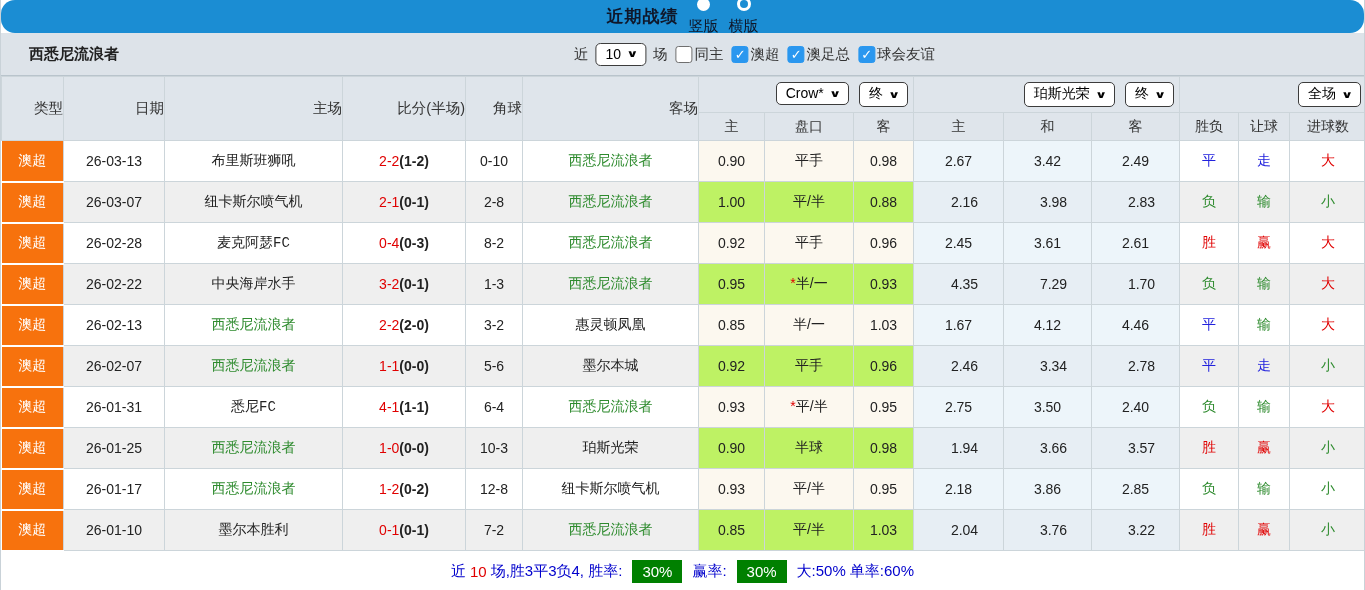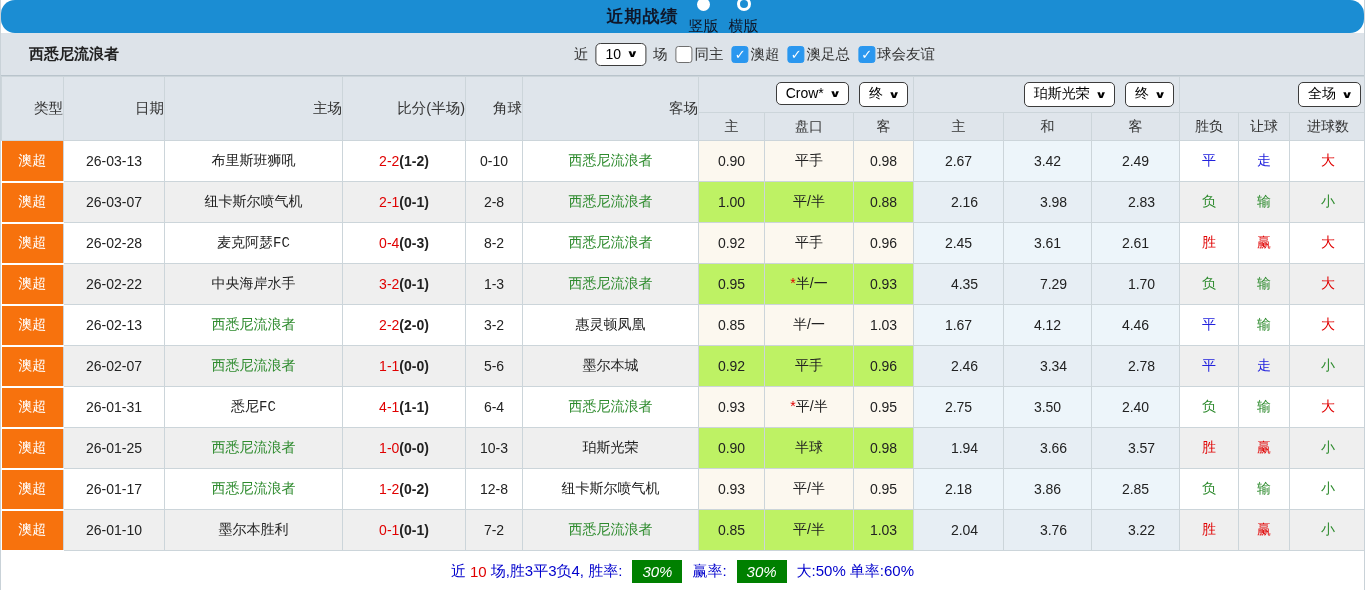--- a/index.html
+++ b/index.html
@@ -66,21 +66,21 @@
   .c-blue{ color:#2222dd; } .c-black{ color:#222;font-family:Liberation Mono, monospace; }
   .team-link{ cursor:pointer; }
   .half{ color:#222;font-weight:bold; }
   
   .summary-bar{
     height:40px; display:flex; align-items:center; justify-content:center;
     gap:4px; font-size:15px; background:#fff;
   }
   .summary-bar .s-blue{ color:#0000cc; }
   .summary-bar .s-red{ color:#e00000; }
-  .badge{ background:#008000; color:#fff; padding:3px 10px; margin:0 6px;font-style:italic; }
+  .badge{ background:#008000; color:#fff; padding:3px 10px; margin:0 6px; }
 </style>
 </head>
 <body>
 
 <div class="title-bar">
   <span class="title">近期战绩</span>
   <span class="radio-wrap">
     <span class="radio sel"></span>
     <span>竖版</span>
   </span>

